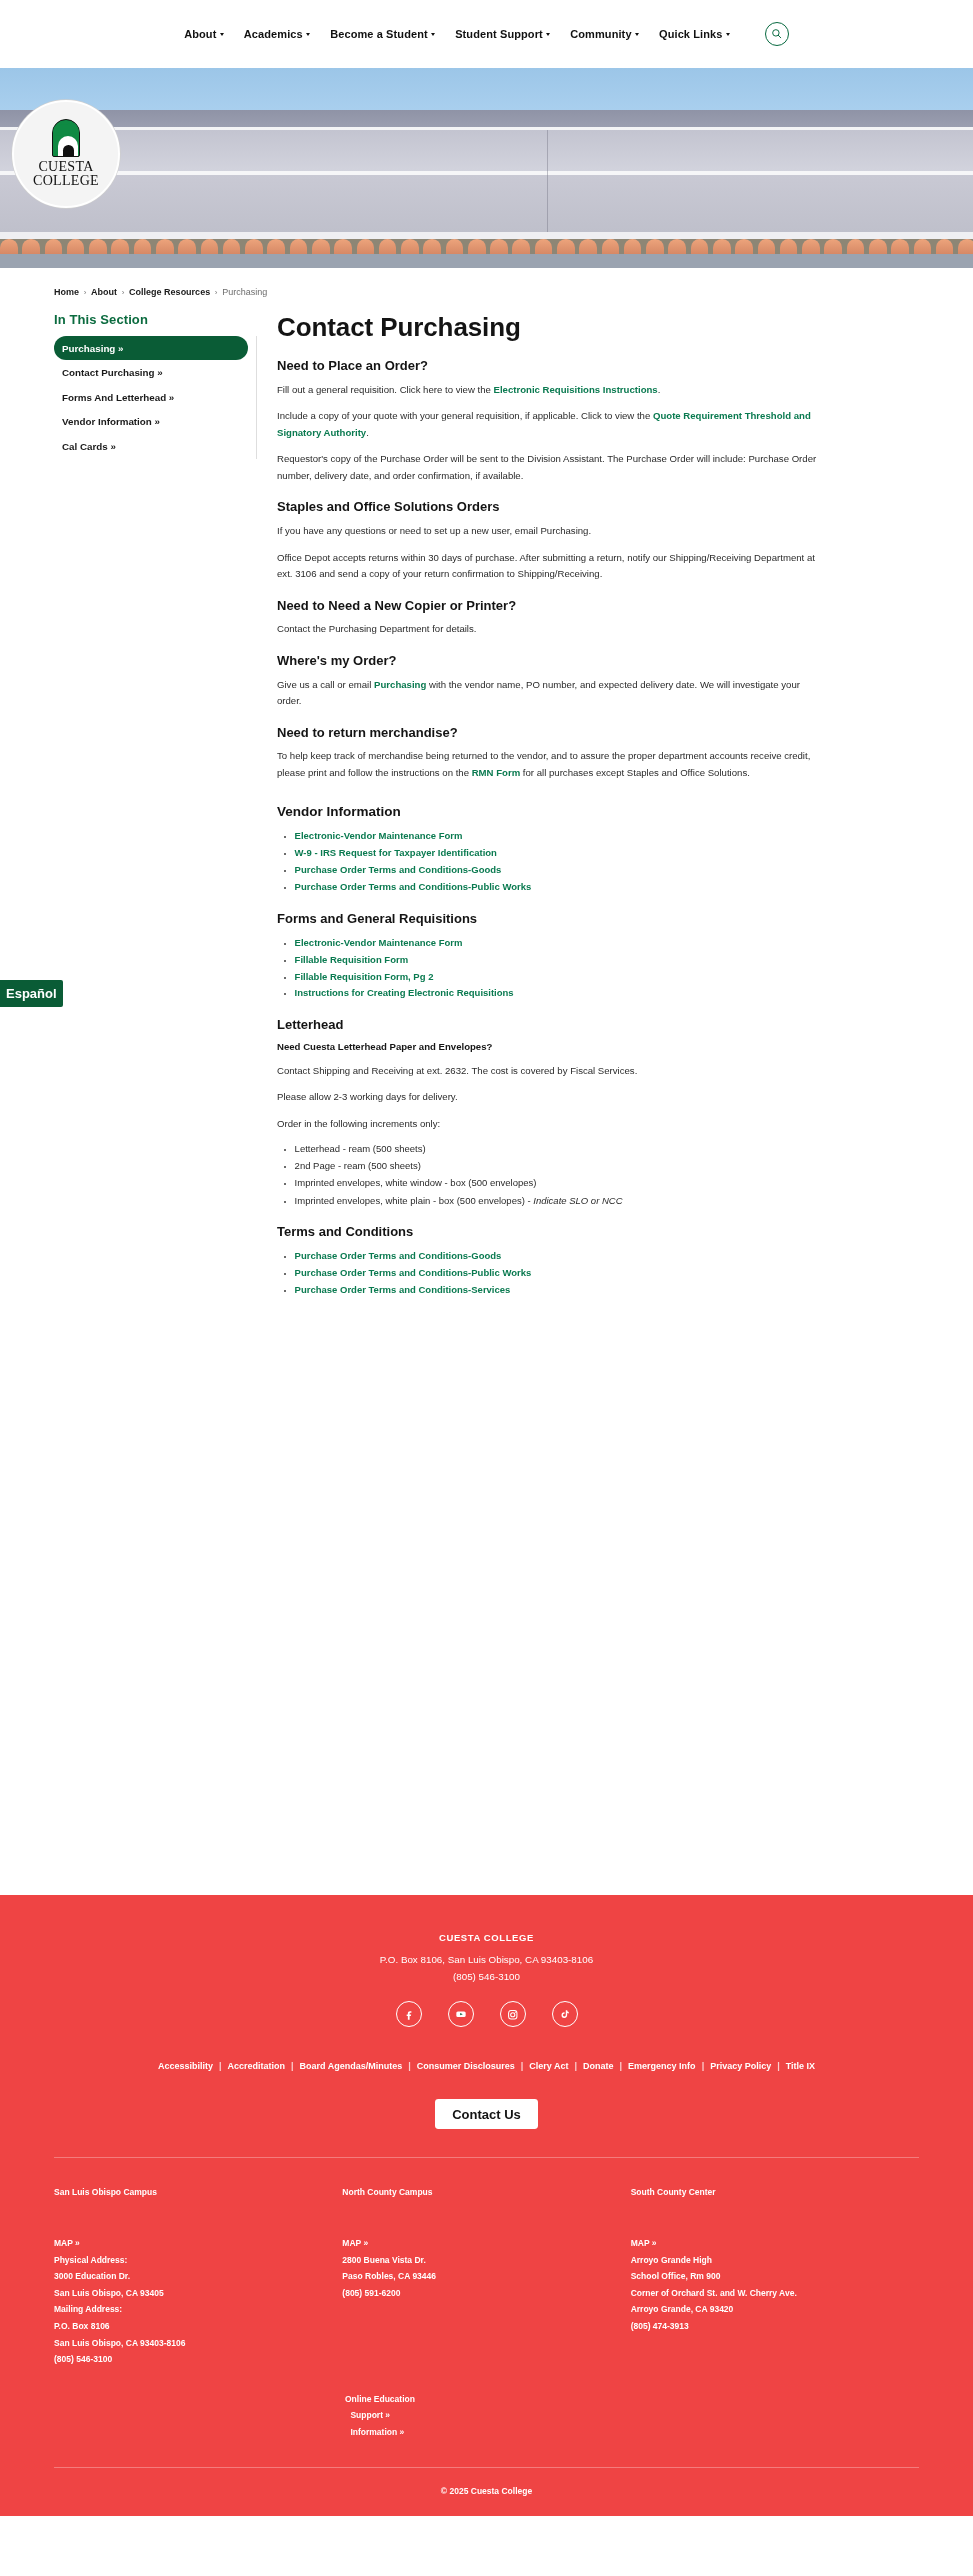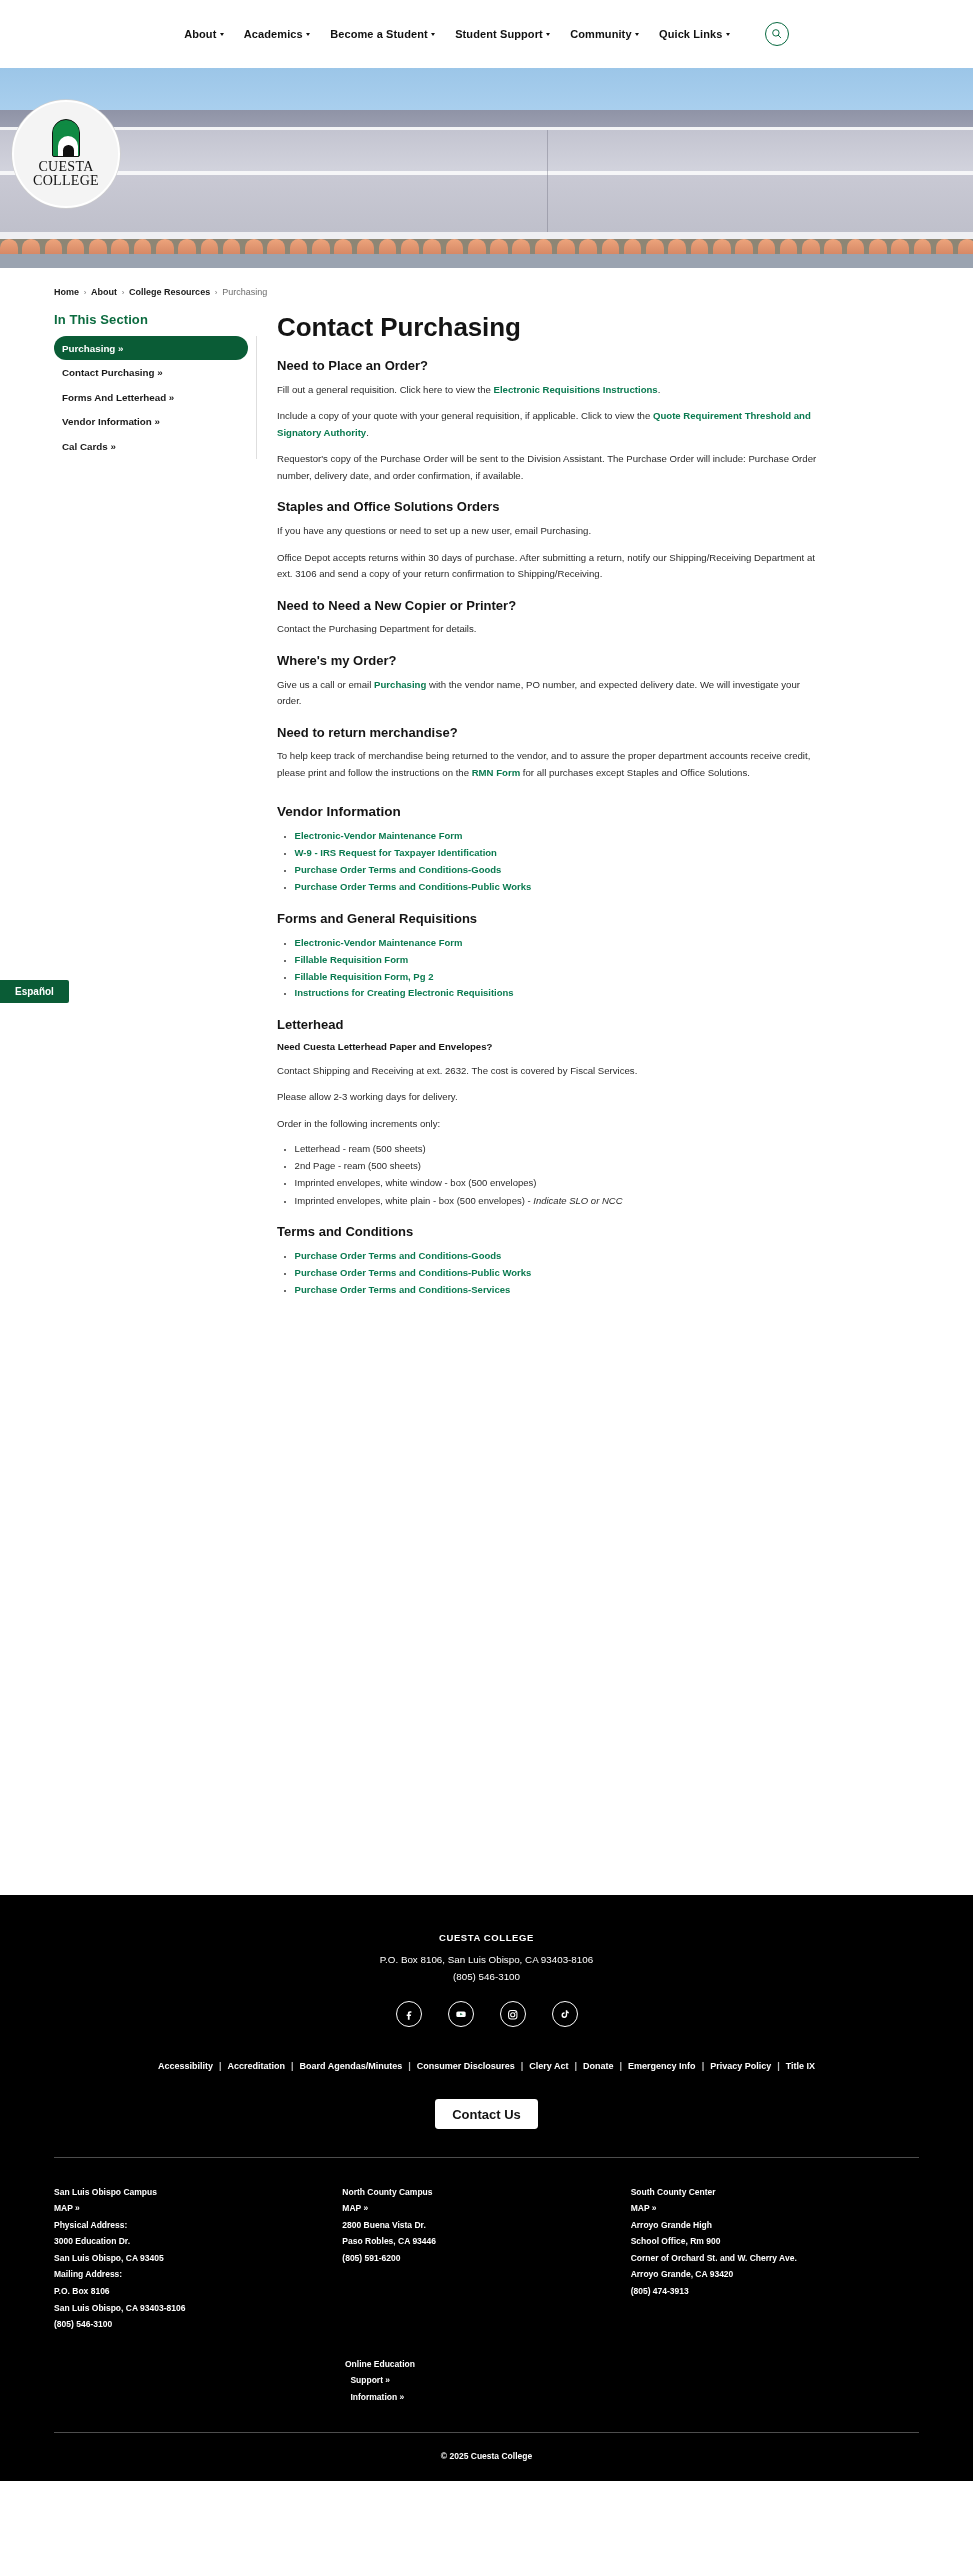--- a/index.html
+++ b/index.html
@@ -176,27 +176,27 @@
   ul.plain { margin: 2.7px 0 4px 17.6px; }
   ul.plain li { font-size: 9.5px; line-height: 1.82; list-style: disc; color:#2b2b2b; }
   ul.plain li::marker { color: #3a3a3a; font-size: 7.4px; }
   .ital { font-style: italic; }
   .lead-strong { font-size: 9.6px; font-weight: 700; color: #161616; margin-bottom: 10.8px; }
 
   
   .espanol {
     position: absolute; left: 0; top: 693px;
     background: #0a5c36; color: #fff;
-    font-size: 10px; font-weight: 700;
-    padding: 6px 15px; border-radius: 0 2px 2px 0;
+    font-size: 13px; font-weight: 700;
+    padding: 6px 6px; border-radius: 0 2px 2px 0;
     cursor: pointer;
   }
 
   
-  .footer { background: #000000; color: #ffffff; padding: 37px 0 0 0; width: 973px; }
+  .footer { background: #ef4444; color: #ffffff; padding: 37px 0 0 0; width: 973px; }
   .f-center { text-align: center; }
   .f-name { font-size: 9.5px; font-weight: 800; letter-spacing: 0.6px; margin-bottom: 8px; }
   .f-addr { font-size: 9.8px; line-height: 1.75; font-weight: 400; }
   .socials { display: flex; justify-content: center; gap: 26px; margin: 16px 0 0 0; }
   .soc {
     width: 26px; height: 26px; border: 1.4px solid #ffffff; border-radius: 50%;
     display: flex; align-items: center; justify-content: center; cursor: pointer;
   }
   .f-links {
     text-align: center; margin: 30px auto 0 auto; max-width: 662px;
@@ -207,21 +207,21 @@
   .contact-wrap { text-align: center; margin-top: 23px; }
   .contact-btn {
     display: inline-block; background: #ffffff; color: #141414;
     font-size: 13px; font-weight: 700; padding: 7.4px 17.6px;
     border-radius: 3.4px; cursor: pointer; border: none;
   }
   .f-divider { height: 0.7px; background: rgba(255,255,255,.3); margin: 28px 54px 0 54px; }
   .campuses { display: flex; padding: 26px 54px 0 54px; }
   .camp { flex: 1; font-size: 8.5px; line-height: 1.95; font-weight: 600; }
   .camp .hd { font-weight: 600; }
-  .camp .map { font-weight: 800; cursor: pointer; }
+  .camp .map { font-weight: 800; cursor: pointer; margin-top: 35px; }
   .online { padding: 23px 0 0 345px; font-size: 8.5px; line-height: 1.95; font-weight: 600; }
   .online .sub { padding-left: 5.4px; font-weight: 800; cursor: pointer; }
   .f-divider2 { height: 0.7px; background: rgba(255,255,255,.3); margin: 27px 54px 0 54px; }
   .copyright { text-align: center; font-size: 8.5px; font-weight: 700; padding: 17.6px 0 20px 0; }
 </style>
 </head>
 <body>
 
 <div class="topnav">
   <div class="nav-items">

